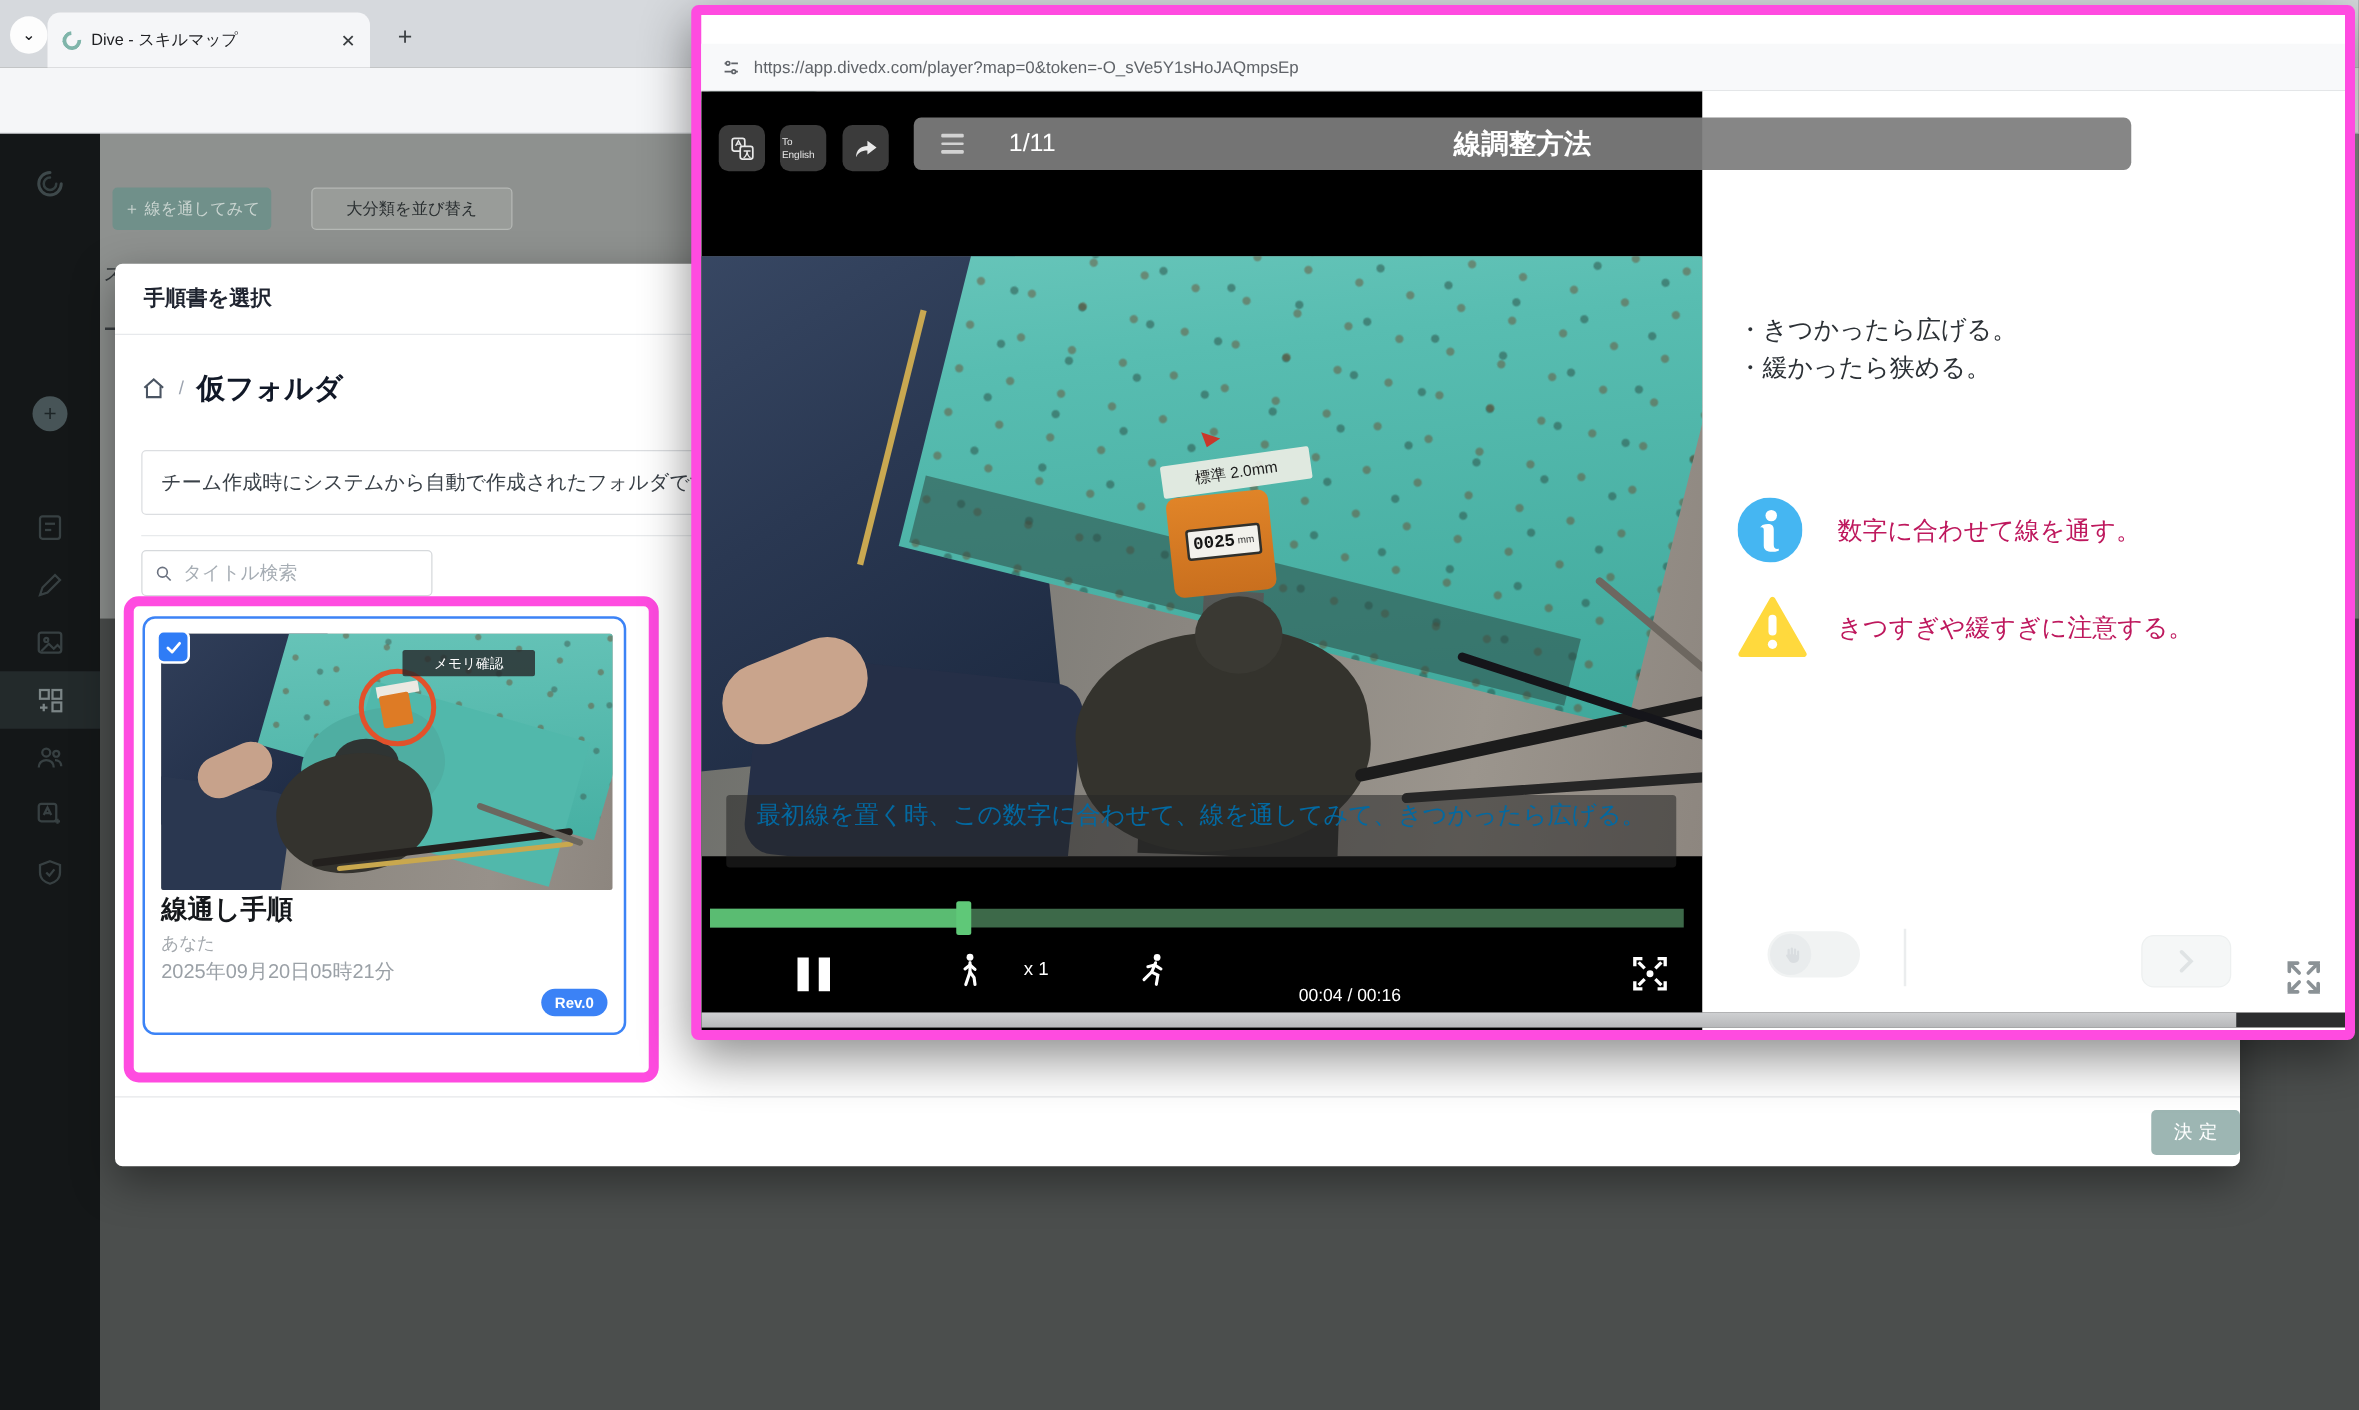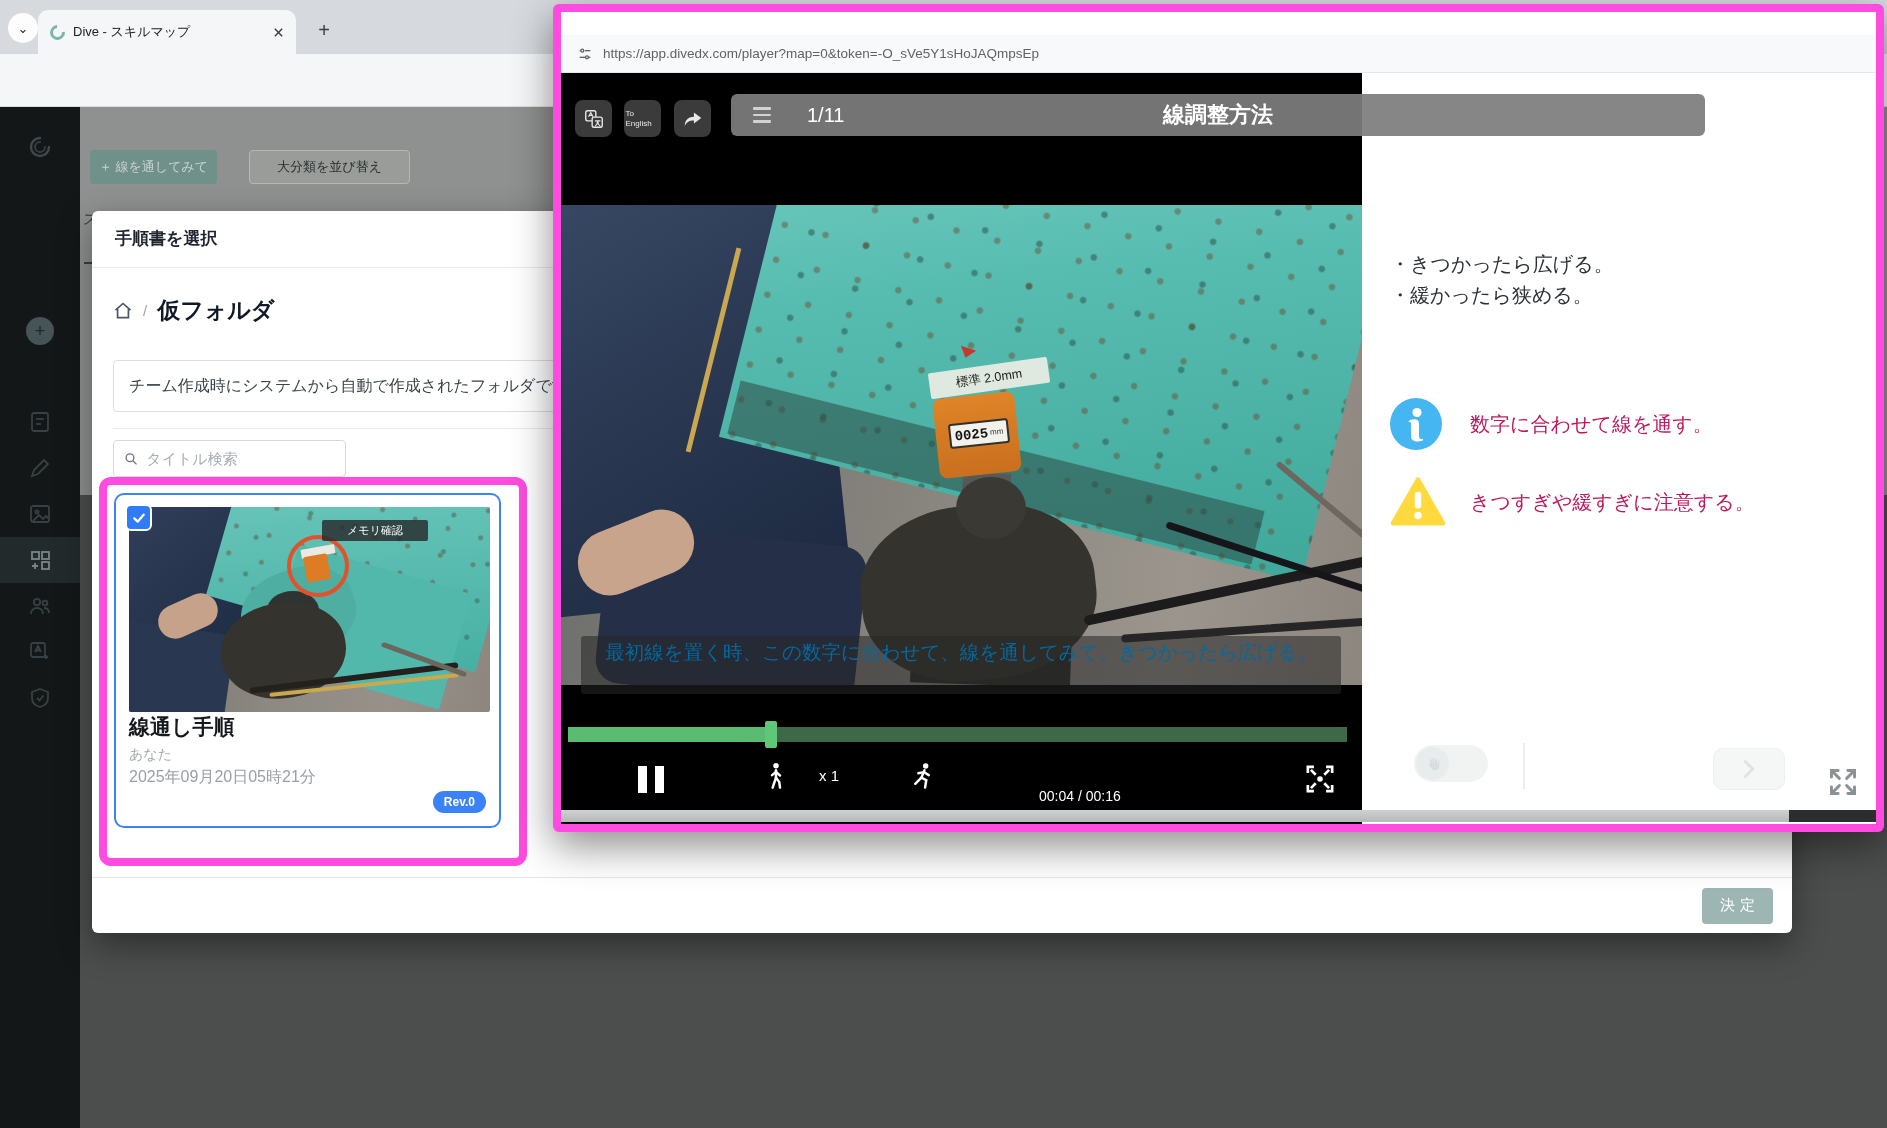--- a/index.html
+++ b/index.html
@@ -49,21 +49,21 @@
   #crumb-folder { font-size:23px; font-weight:bold; color:#111827; }
   #desc-box { left:21px; top:149px; width:1658px; height:52px; border:1px solid #dcdee1; border-radius:4px;
     display:flex; align-items:center; padding:0 15px; font-size:16px; color:#3a4148; }
   #modal-hr2 { left:21px; top:217px; width:1658px; height:1px; background:#e8eaec; }
   #search-box { left:21px; top:229px; width:233px; height:37px; border:1px solid #d6d9dc; border-radius:4px;
     display:flex; align-items:center; padding:0 10px; gap:8px; background:#fff; }
   #search-box input { border:none; outline:none; font-size:15px; color:#374151; width:100%;
     font-family:"Liberation Sans","DejaVu Sans",sans-serif; }
   #search-box input::placeholder { color:#a6adb4; }
   #modal-footer { left:0; top:666px; width:1700px; height:56px; border-top:1px solid #e6e8ea;
-    display:flex; align-items:center; justify-content:flex-end; padding-right:19px; }
+    display:flex; align-items:center; justify-content:flex-end; }
   #confirm-btn { width:71px; height:36px; background:#9db6b3; color:#fff; font-size:15px; letter-spacing:5px;
     border:none; border-radius:4px; display:flex; align-items:center; justify-content:center; padding-left:5px; }
 
   
   #pink-box { left:99px; top:477px; width:428px; height:389px; border:8px solid #ff4be0; border-radius:12px; z-index:20; }
   #card { left:114px; top:493px; width:387px; height:335px; background:#fff; border:2px solid #3c83f6;
     border-radius:10px; z-index:21; }
   #card-check { left:9px; top:9px; width:27px; height:27px; background:#2f7cf6; border:2px solid #fff;
     border-radius:6px; display:flex; align-items:center; justify-content:center; z-index:4; }
   #thumb { left:13px; top:12px; width:361px; height:205px; overflow:hidden; border-radius:2px;

